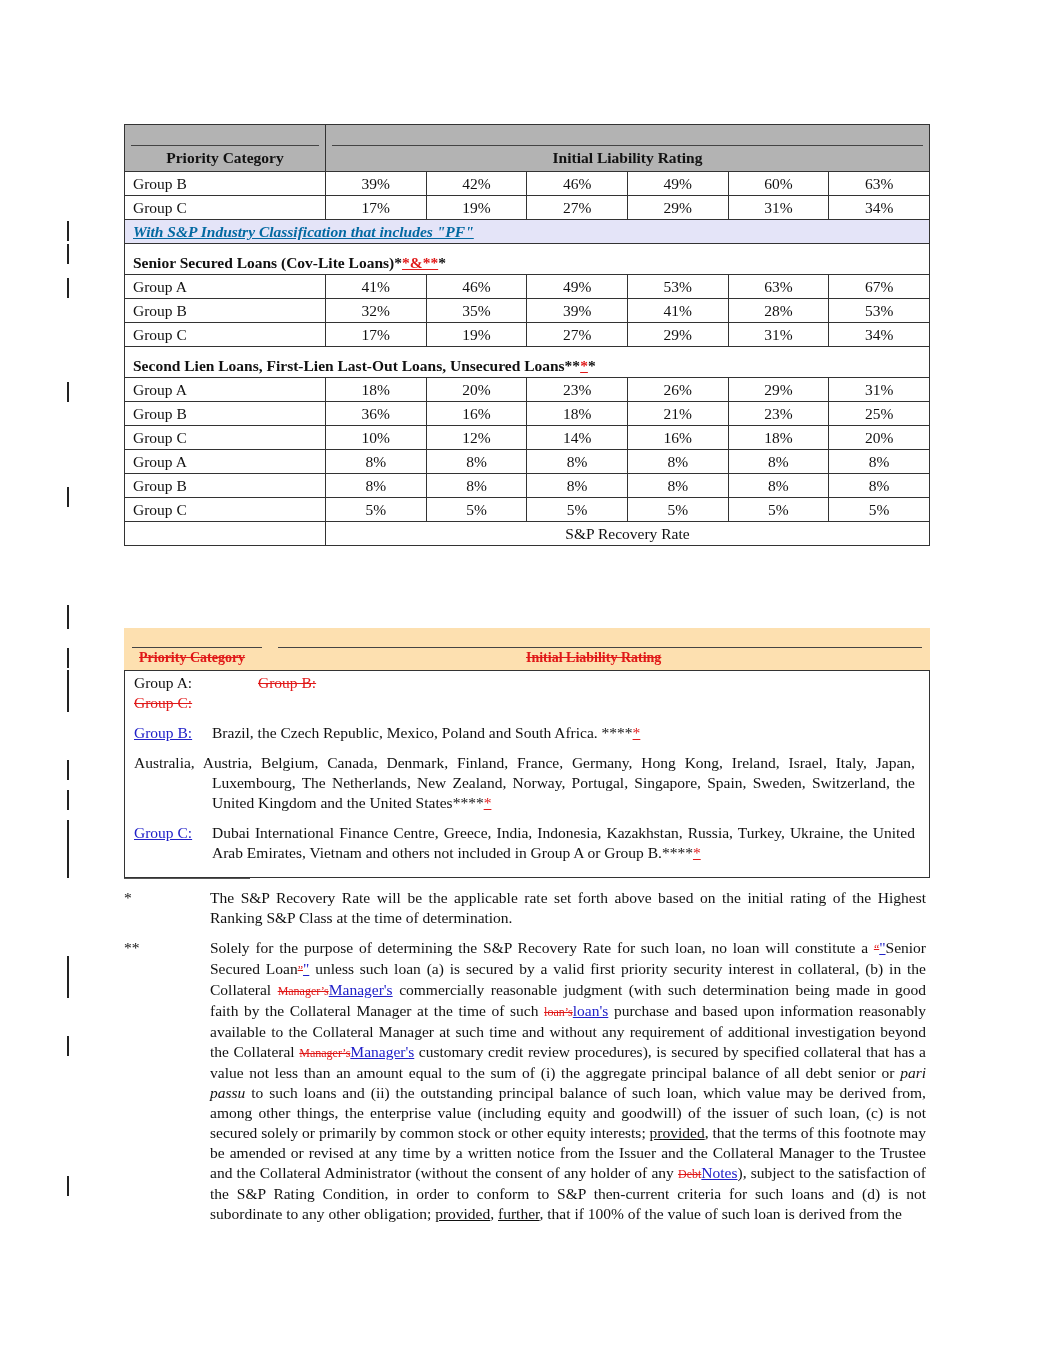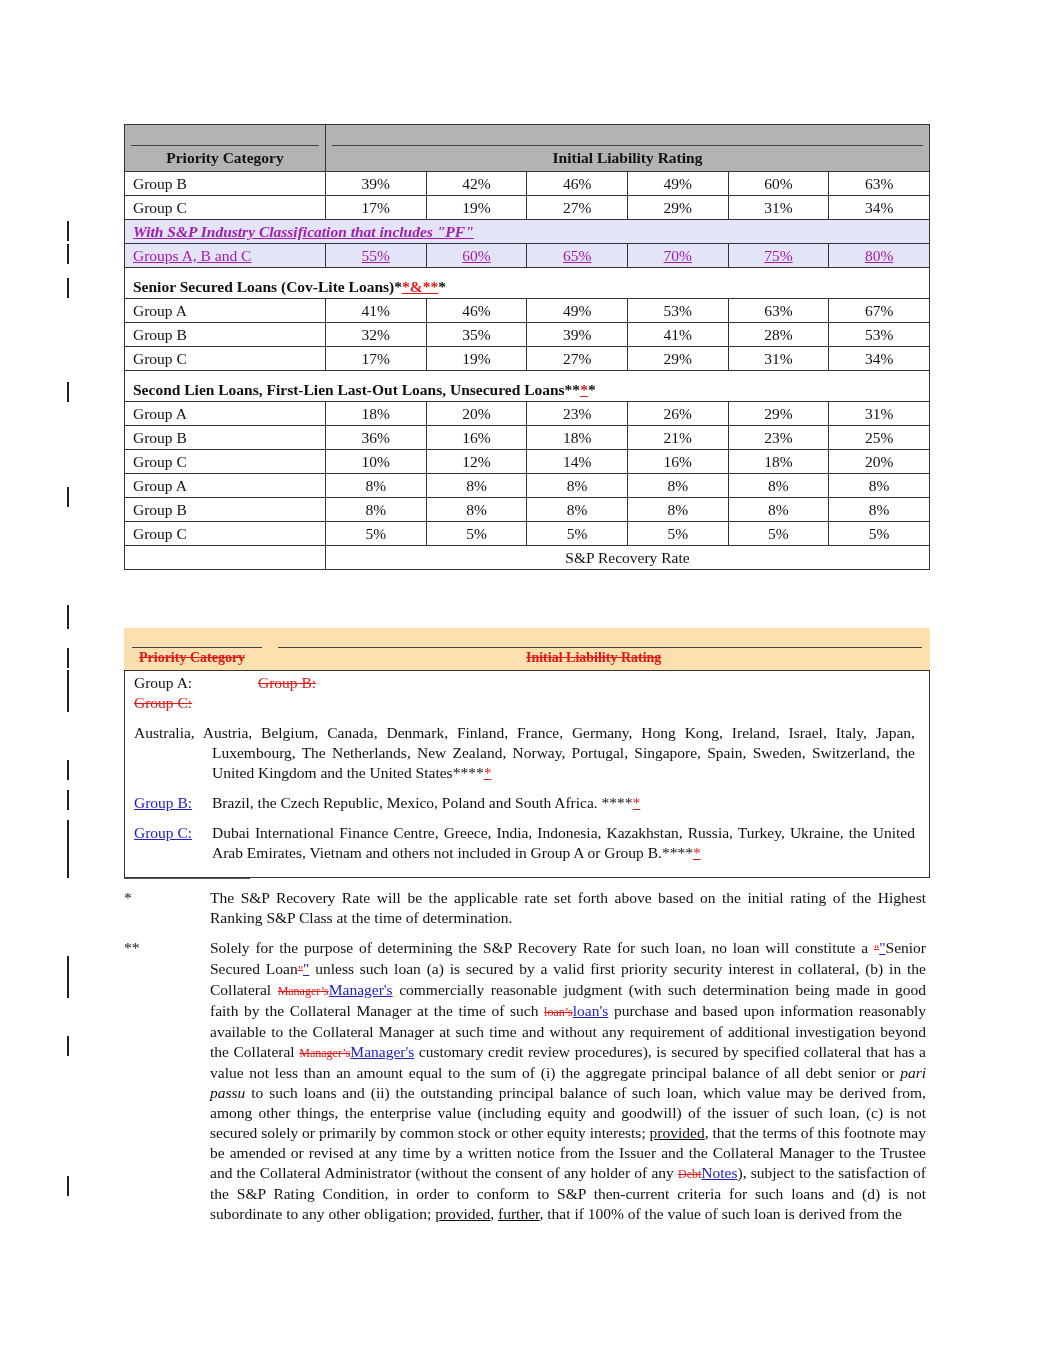--- a/index.html
+++ b/index.html
@@ -5,21 +5,21 @@
   html, body { margin:0; padding:0; background:#fff; }
   body { width:1055px; height:1365px; position:relative; font-family:"Liberation Serif", "DejaVu Serif", serif; color:#111; font-size:15.5px; overflow:hidden; }
   .page { position:absolute; left:0; top:0; width:956px; height:1365px; }
   .changebar { position:absolute; left:67px; width:2px; background:#222; }
 
   table.rates { position:absolute; left:124px; top:124px; width:806px; border-collapse:collapse; table-layout:fixed; }
   table.rates td { border:1.5px solid #333; padding:0 8px; height:23px; font-size:15.5px; line-height:22px; }
   table.rates td.num { text-align:center; }
   table.rates tr.head td { background:#b3b3b3; height:44px; vertical-align:bottom; font-weight:bold; text-align:center; padding-bottom:2px; position:relative; }
   table.rates tr.head td .rule { position:absolute; left:6px; right:6px; top:20px; border-top:1px solid #444; }
-  table.rates tr.pf td { background:#e4e4f8; color:#a21caf; }
+  table.rates tr.pf td { background:#e4e4f8; color:#0369a1; }
   table.rates tr.pf td span { text-decoration:underline; }
   table.rates tr.section td { height:30px; vertical-align:bottom; font-weight:bold; line-height:22px; }
   .ins { color:#2020c8; text-decoration:underline; }
   .del { color:#e01818; text-decoration:line-through; }
   .insred { color:#e01818; text-decoration:underline; }
 
   .groups { position:absolute; left:124px; top:628px; width:806px; }
   .groups .ghead { background:#fde0b0; height:42px; position:relative; }
   .groups .ghead .r1 { position:absolute; left:8px; width:130px; top:19px; border-top:1px solid #444; }
   .groups .ghead .r2 { position:absolute; left:154px; right:8px; top:19px; border-top:1px solid #444; }
@@ -87,29 +87,20 @@
       <td class="num">17%</td>
       <td class="num">19%</td>
       <td class="num">27%</td>
       <td class="num">29%</td>
       <td class="num">31%</td>
       <td class="num">34%</td>
     </tr>
     <tr class="pf">
       <td colspan="7"><span style="font-weight:bold;font-style:italic">With S&amp;P Industry Classification that includes "PF"</span></td>
     </tr>
-    <tr class="pf">
-      <td><span>Groups A, B and C</span></td>
-      <td class="num"><span>55%</span></td>
-      <td class="num"><span>60%</span></td>
-      <td class="num"><span>65%</span></td>
-      <td class="num"><span>70%</span></td>
-      <td class="num"><span>75%</span></td>
-      <td class="num"><span>80%</span></td>
-    </tr>
 
     <tr class="section">
       <td colspan="7"><span>Senior Secured Loans (Cov-Lite Loans)*</span><span class="insred">*&amp;**</span><span>*</span></td>
     </tr>
     <tr>
       <td>Group A</td>
       <td class="num">41%</td>
       <td class="num">46%</td>
       <td class="num">49%</td>
       <td class="num">53%</td>
@@ -206,22 +197,22 @@
         <div class="r2"></div>
       <span class="h1">Priority Category</span>
       <span class="h2">Initial Liability Rating</span>
     </div>
     <div class="gbody">
       <div class="line1">
         <span class="ga">Group A:</span>
         <span class="del">Group B:</span>
       </div>
       <div><span class="del">Group C:</span></div>
+      <p class="para"><span class="label ins">Group B:</span><span>Brazil, the Czech Republic, Mexico, Poland and South Africa. ****</span><span class="insred">*</span></p>
       <p class="para" style="padding-left:78px;text-indent:-78px"><span>Australia, Austria, Belgium, Canada, Denmark, Finland, France, Germany, Hong Kong, Ireland, Israel, Italy, Japan, Luxembourg, The Netherlands, New Zealand, Norway, Portugal, Singapore, Spain, Sweden, Switzerland, the United Kingdom and the United States****</span><span class="insred">*</span></p>
-      <p class="para"><span class="label ins">Group B:</span><span>Brazil, the Czech Republic, Mexico, Poland and South Africa. ****</span><span class="insred">*</span></p>
       <p class="para"><span class="label ins">Group C:</span><span>Dubai International Finance Centre, Greece, India, Indonesia, Kazakhstan, Russia, Turkey, Ukraine, the United Arab Emirates, Vietnam and others not included in Group A or Group B.****</span><span class="insred">*</span></p>
     </div>
   </div>
 
   <div class="fnrule"></div>
 
   <div class="fn" style="top:888px">
     <span class="mark">*</span>
     <div class="body">The S&amp;P Recovery Rate will be the applicable rate set forth above based on the initial rating of the Highest Ranking S&amp;P Class at the time of determination.</div>
   </div>

